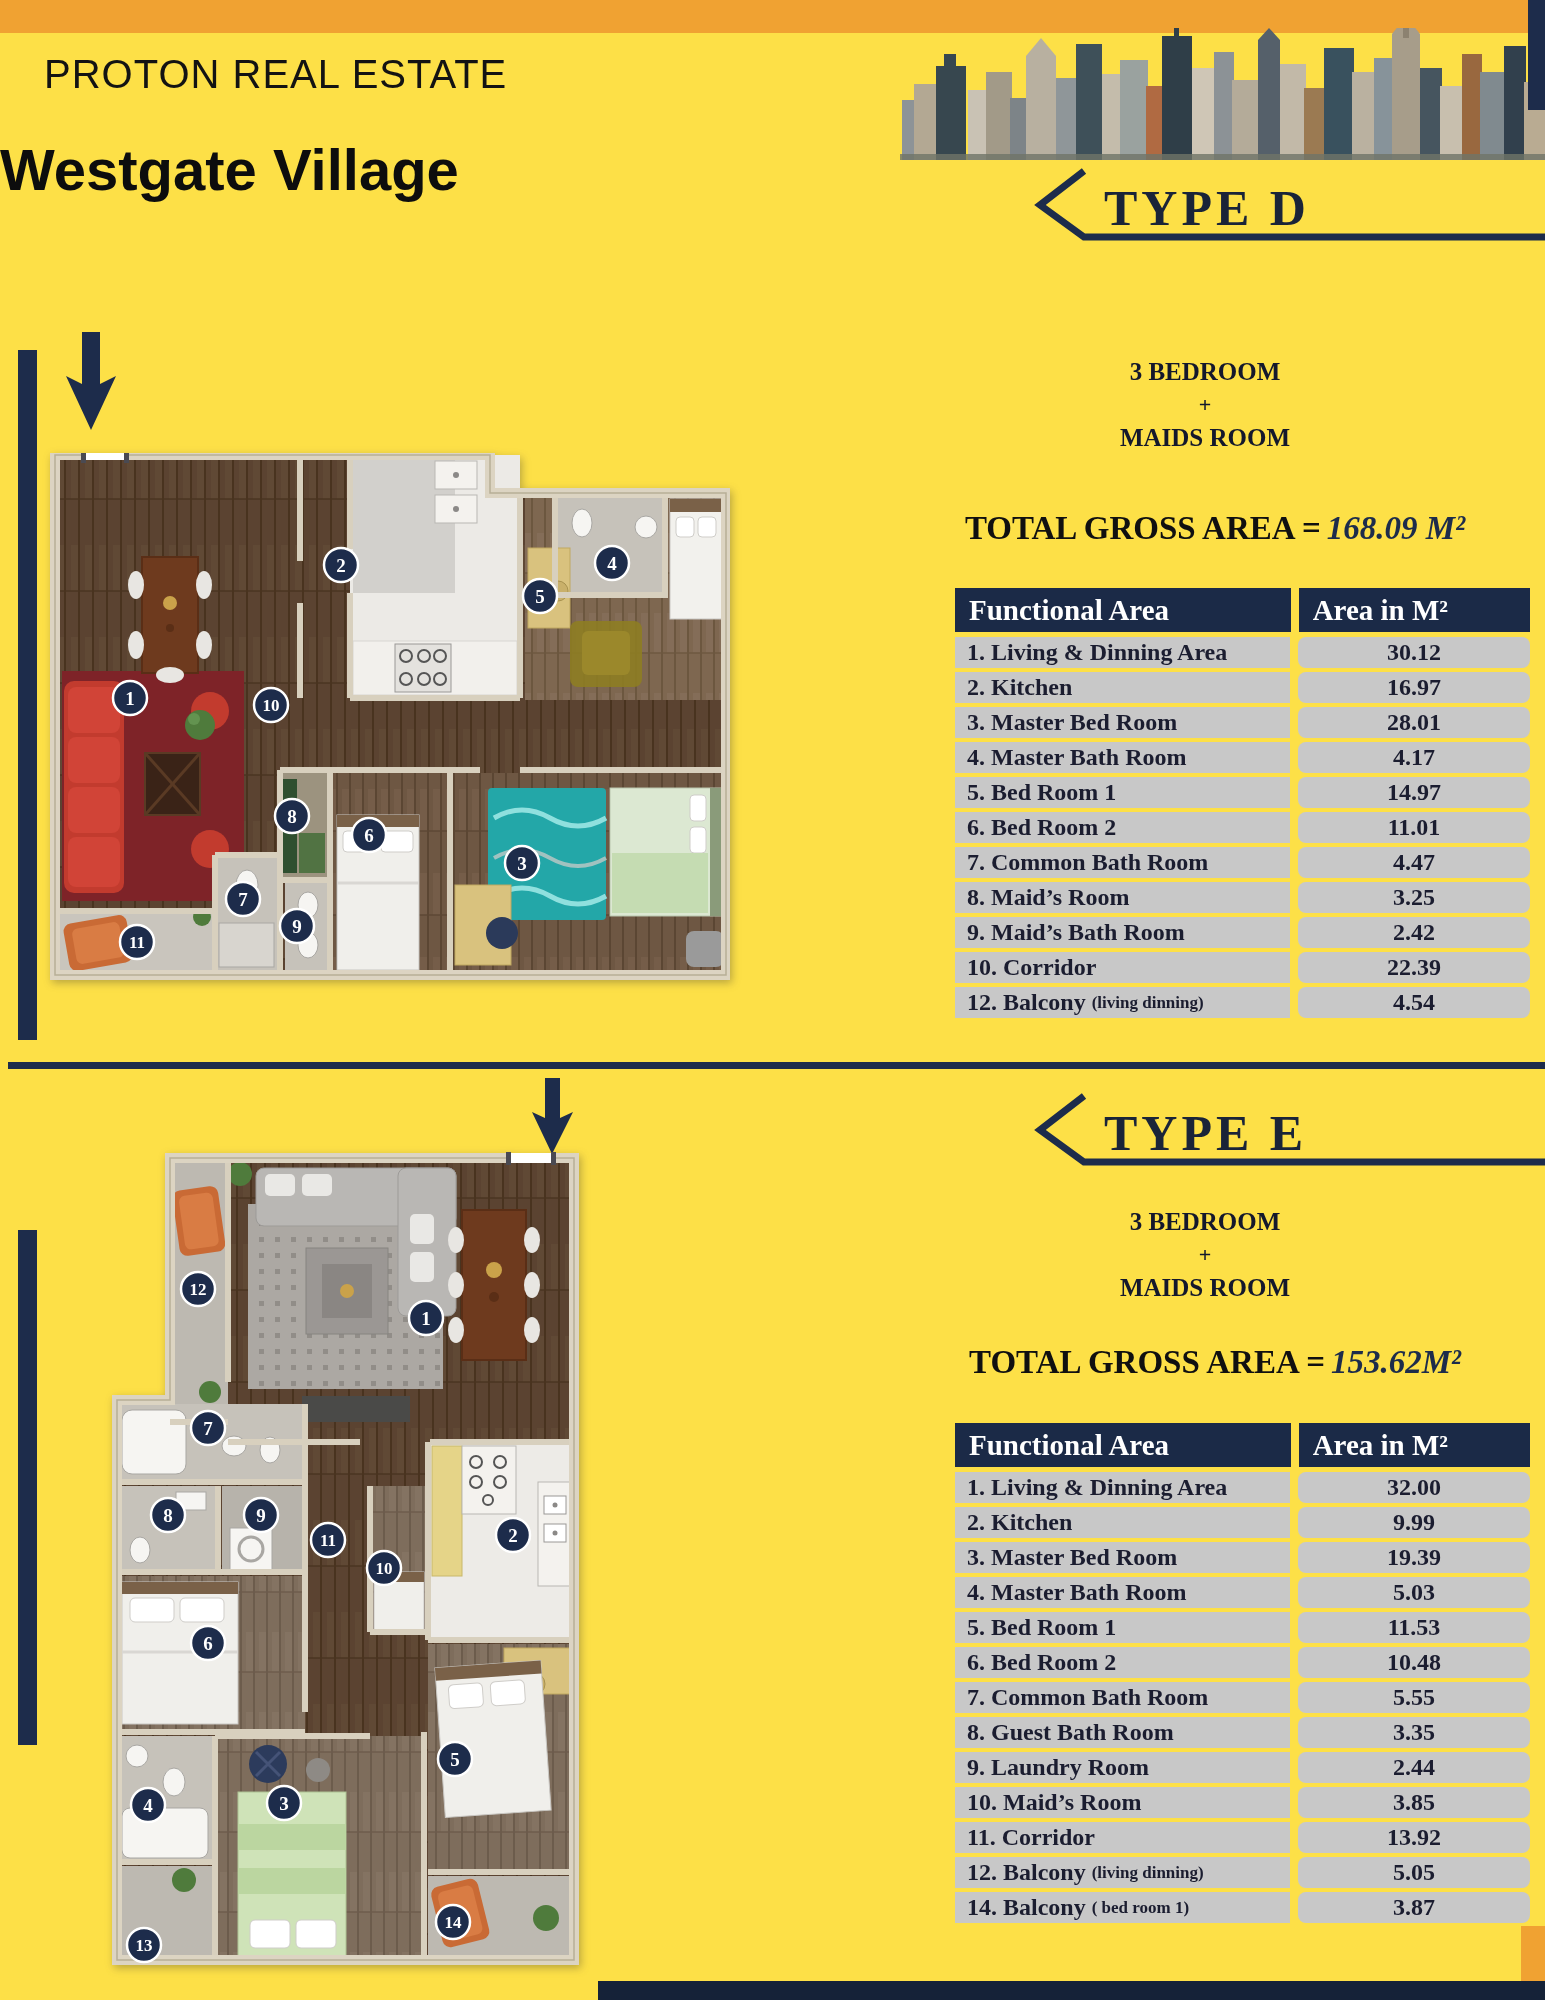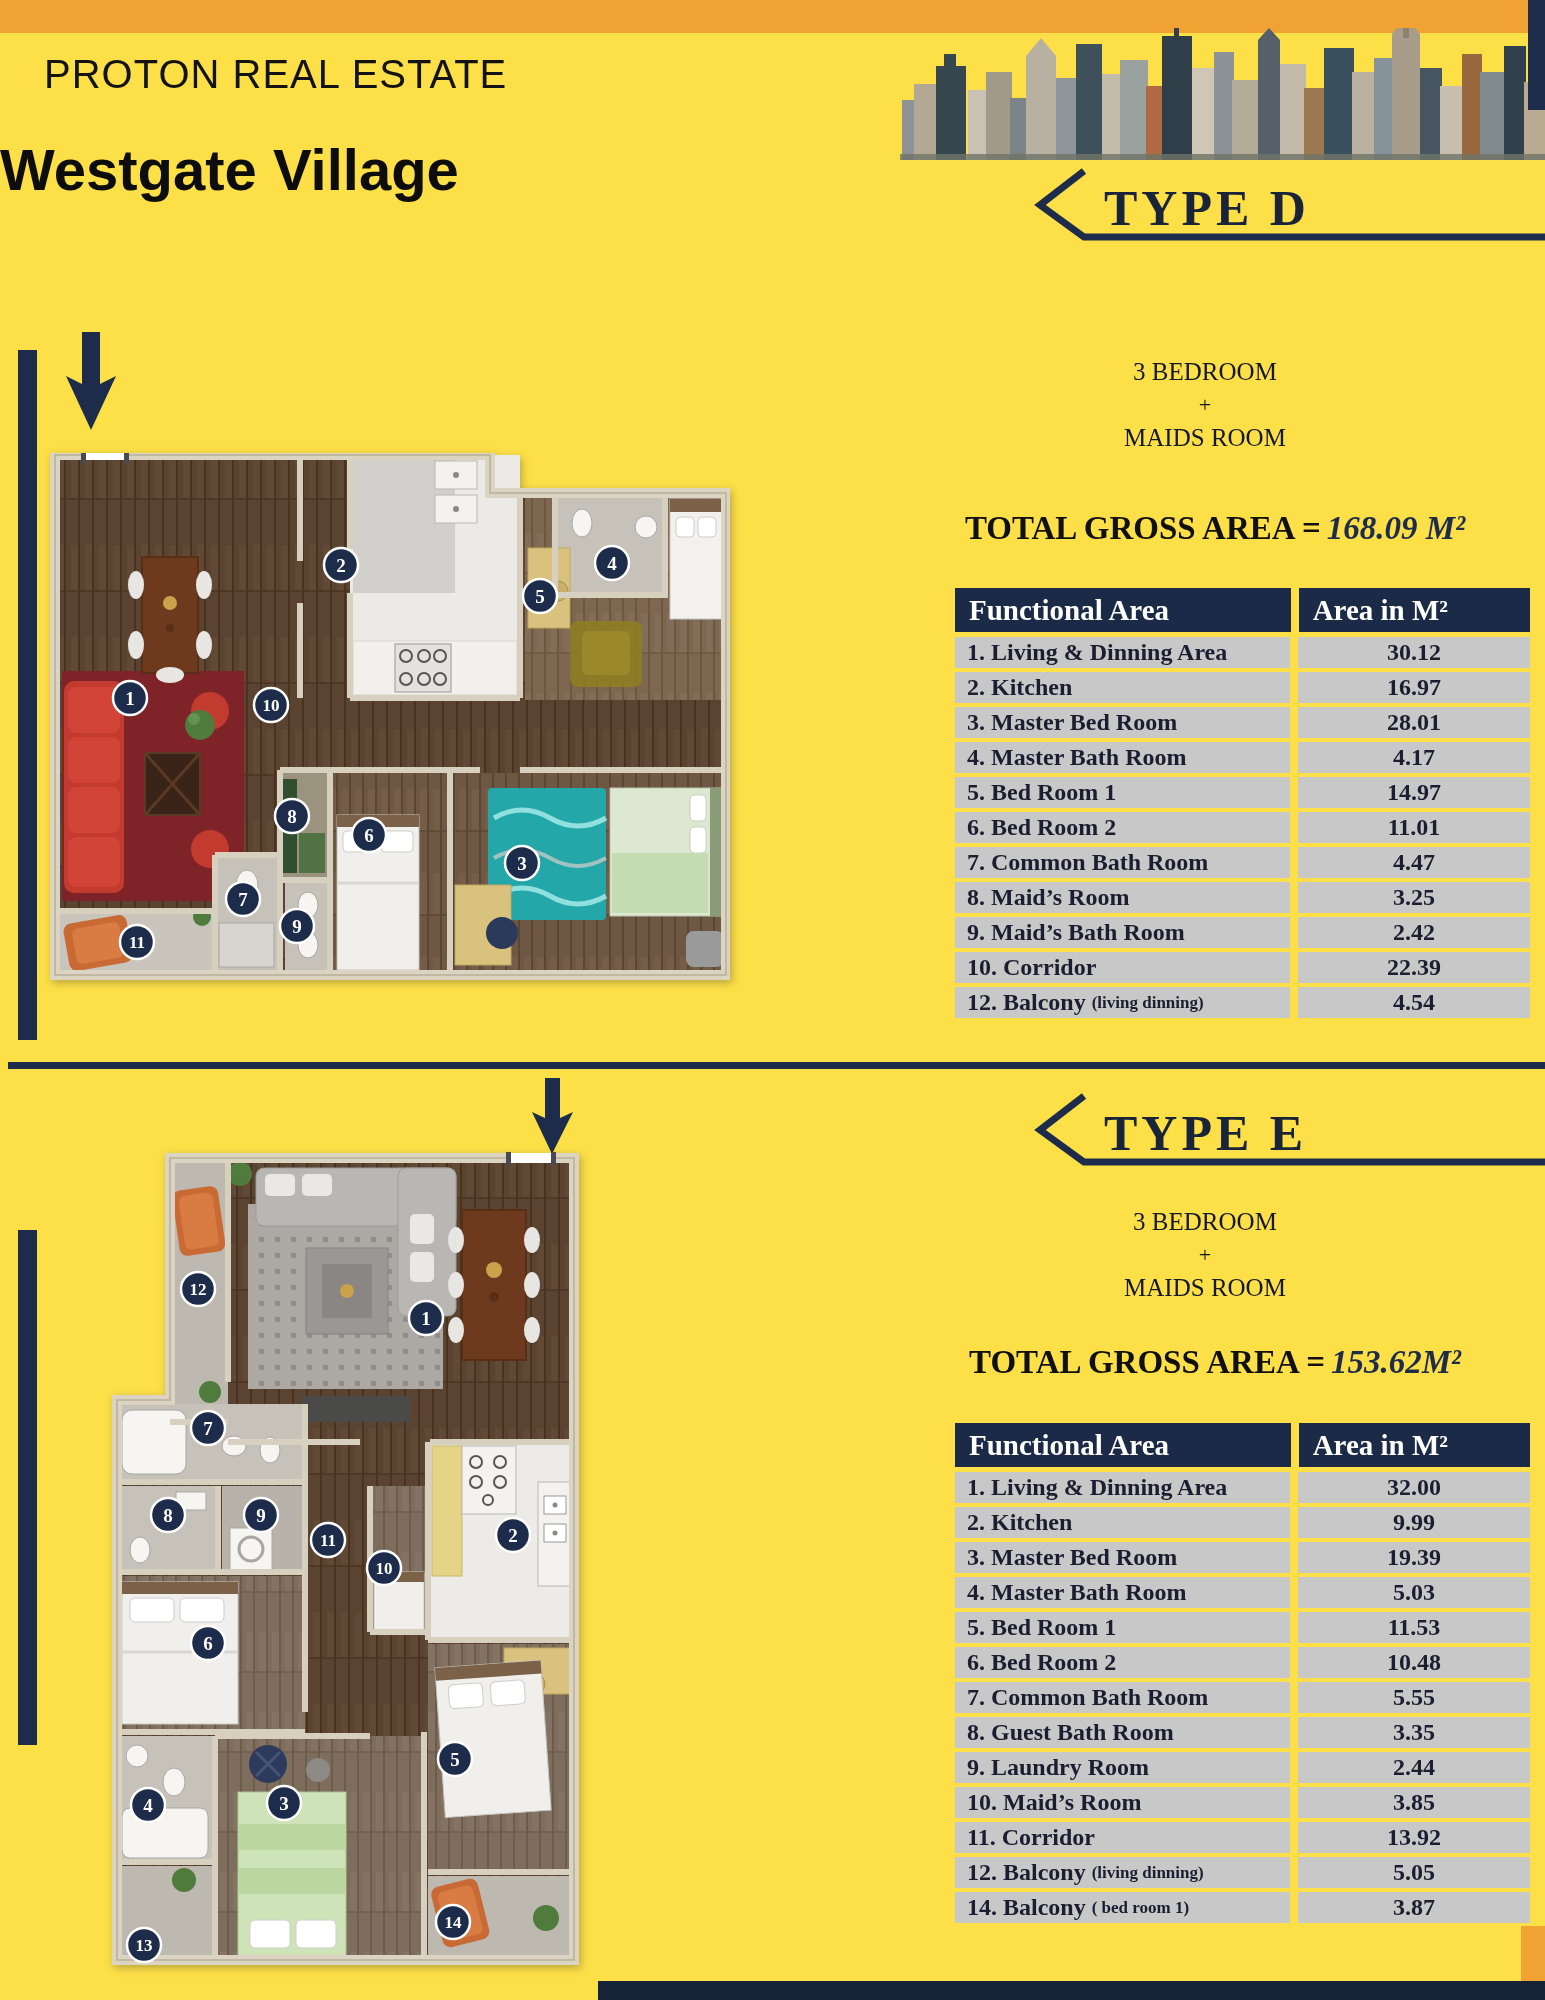--- a/index.html
+++ b/index.html
@@ -8,38 +8,38 @@
   .abs{position:absolute;}
   .sans{font-family:"Liberation Sans","DejaVu Sans",sans-serif;}
 
   .topbar{left:0;top:0;width:1545px;height:33px;background:#F0A232;}
   .corner-navy{left:1528px;top:0;width:17px;height:110px;background:#1D2C4B;z-index:3;}
   .company{left:44px;top:52px;font-size:40px;color:#131313;letter-spacing:1px;font-weight:400;}
   .project{left:0;top:136px;width:1290px;text-align:left;font-size:58px;font-weight:700;color:#0d0d0d;}
 
   .banner{width:525px;height:80px;}
   .banner svg{display:block;}
-  .rooms{width:600px;text-align:center;color:#14182c;font-weight:400;}
+  .rooms{width:600px;text-align:center;color:#14182c;font-weight:700;}
   .rooms .l1{font-size:25px;}
   .rooms .plus{font-size:22px;margin-top:6px;}
   .rooms .l2{font-size:25px;margin-top:6px;}
   .total{width:640px;text-align:center;font-size:33px;font-weight:700;color:#101010;white-space:nowrap;}
   .total .val{color:#1D2C4B;font-style:italic;margin-left:6px;}
 
   .ftable{width:575px;}
   .thead{display:flex;gap:8px;margin-bottom:5px;}
   .thead .hc{background:#1B2A47;color:#ffffff;font-weight:700;font-size:29px;
              height:44px;display:flex;align-items:center;}
   .thead .hc.n{width:330px;padding-left:14px;}
   .thead .hc.v{width:223px;padding-left:14px;}
   .trow{display:flex;gap:8px;margin-bottom:4px;}
   .trow .cell{background:#C8C8C8;height:31px;display:flex;align-items:center;
               font-weight:700;font-size:24px;color:#1b1d30;}
   .trow .cell.n{width:330px;padding-left:12px;white-space:nowrap;overflow:hidden;}
-  .trow .cell.v{width:237px;justify-content:center;}
+  .trow .cell.v{width:237px;justify-content:center;border-radius:8px;}
   .trow .nt{font-size:17px;margin-left:6px;font-weight:700;}
 
   .vbar{width:19px;background:#1D2C4B;}
   .divider{left:8px;top:1062px;width:1537px;height:7px;background:#1D2C4B;}
   .footer-bar{left:598px;top:1981px;width:947px;height:19px;background:#152238;}
   .footer-orange{left:1521px;top:1926px;width:24px;height:57px;background:#F0A232;}
 
   .planshadow{filter:drop-shadow(2px 3px 4px rgba(60,55,45,.35));}
   .badge-txt{font-family:"Liberation Serif","DejaVu Serif",serif;font-weight:700;fill:#fff;}
   .banner-txt{font-family:"Liberation Serif","DejaVu Serif",serif;font-weight:700;fill:#1A2438;letter-spacing:4px;}

